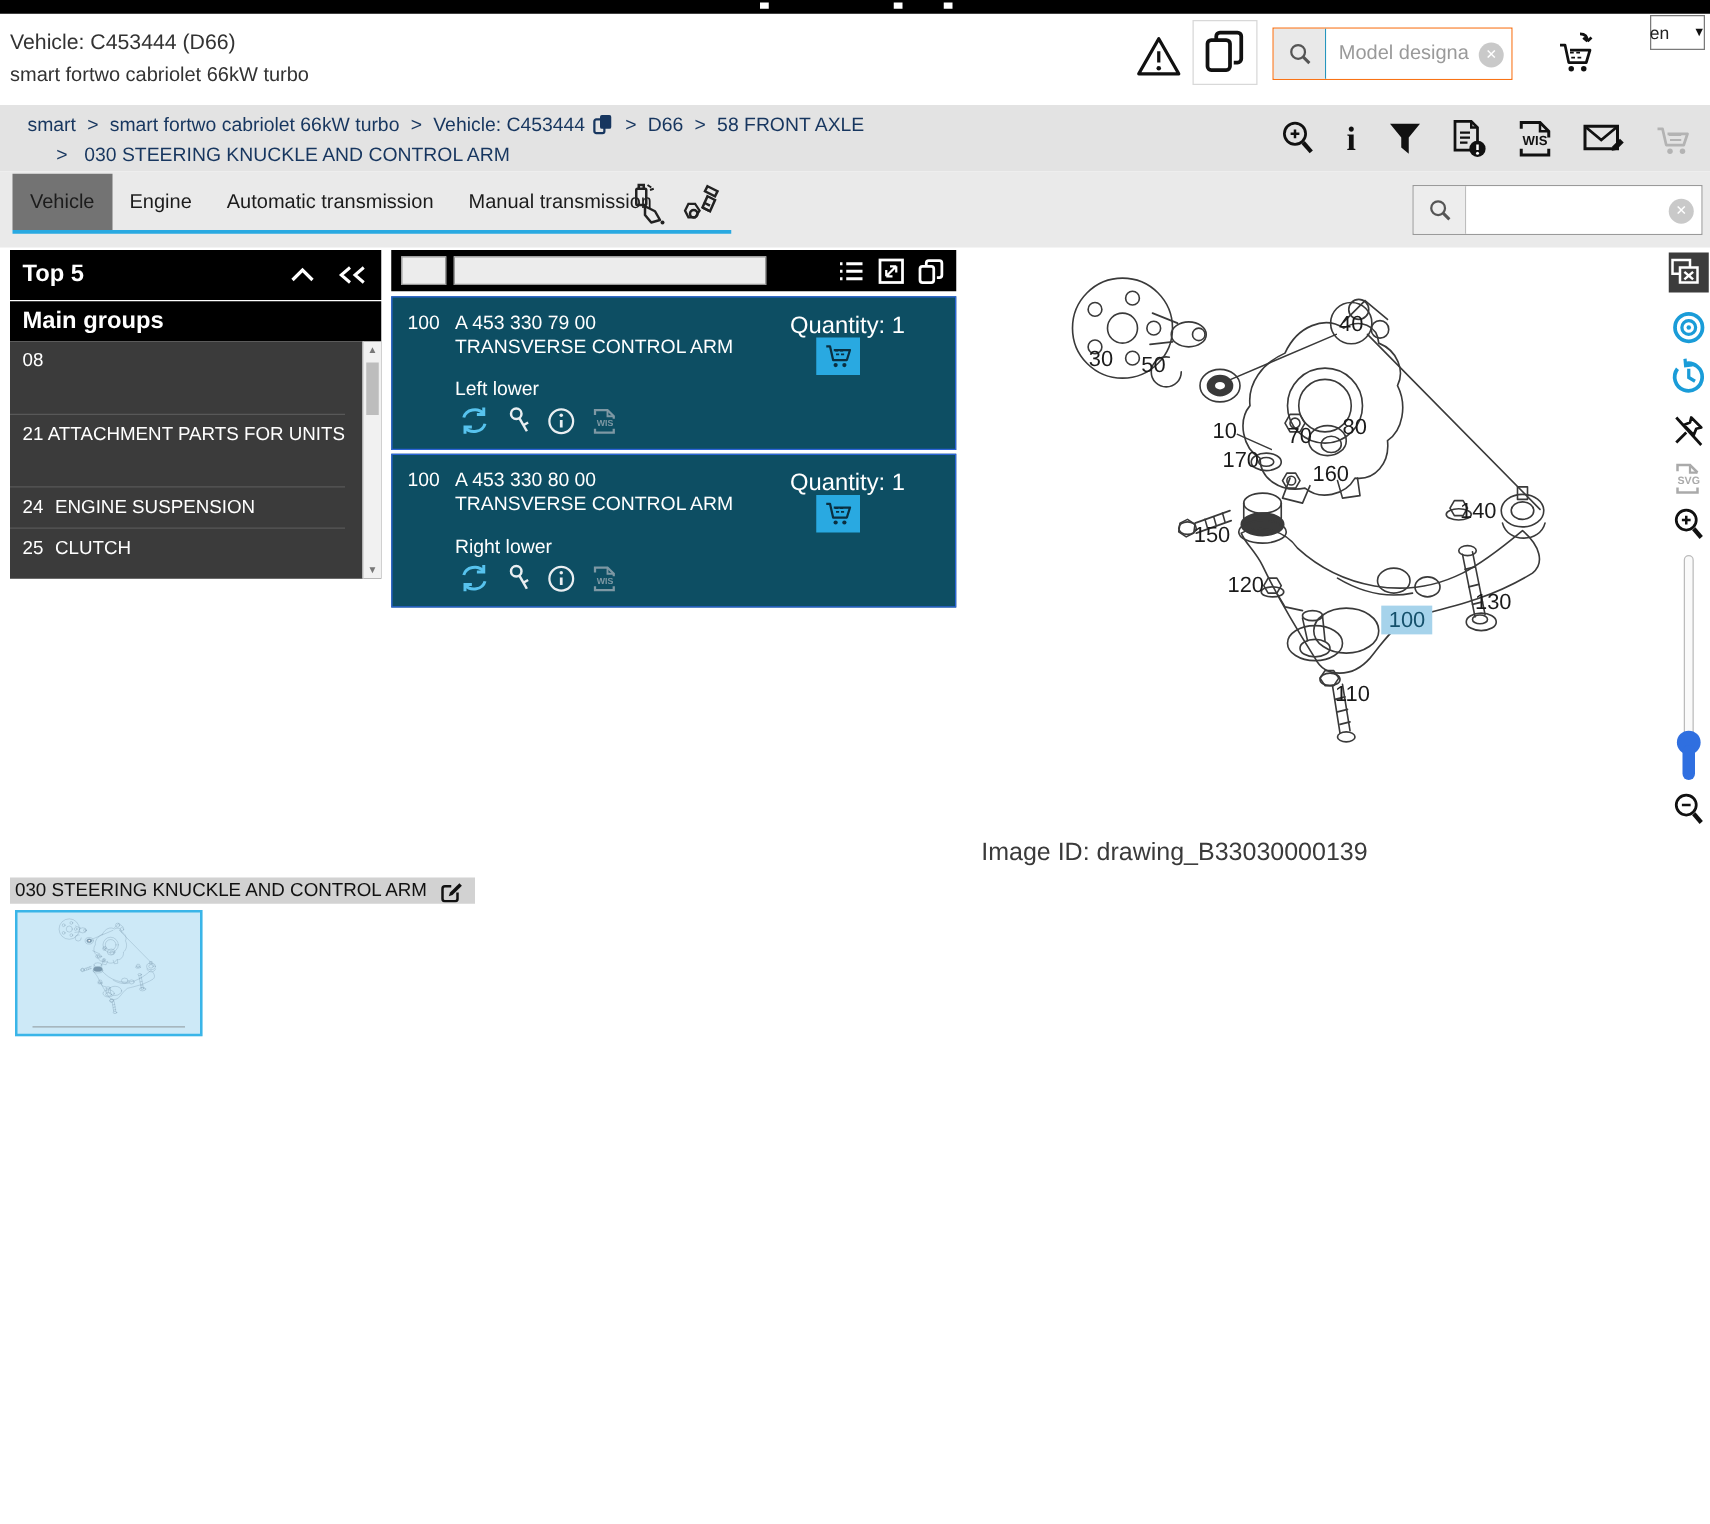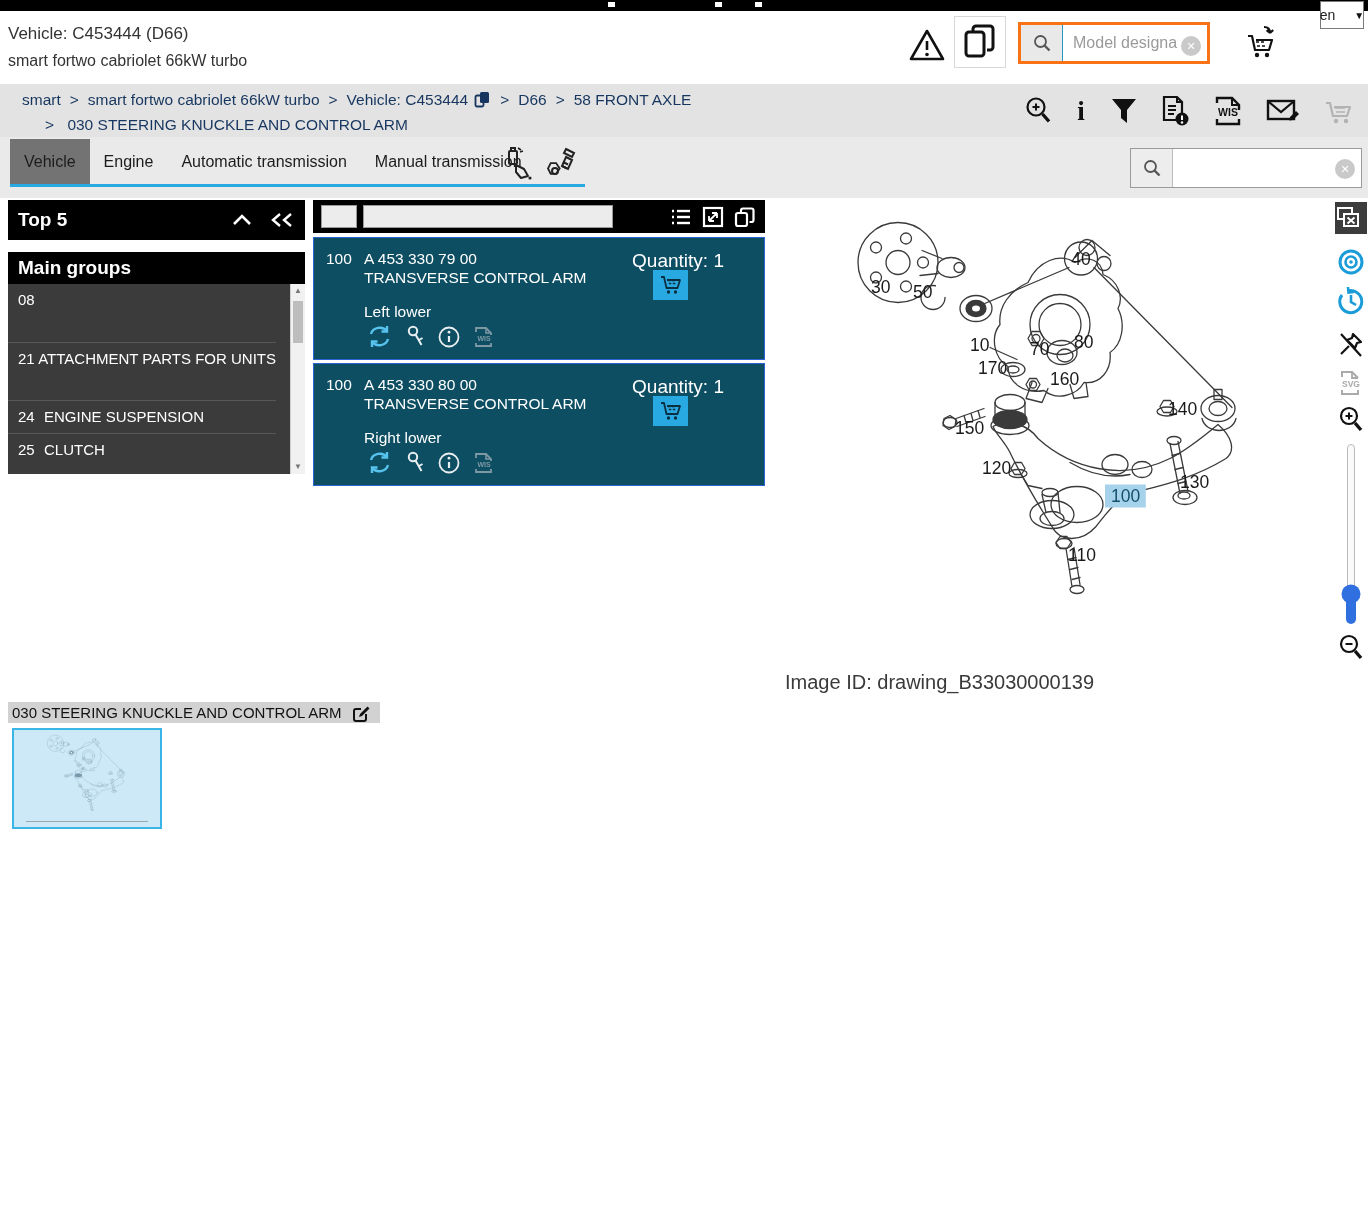--- a/index.html
+++ b/index.html
@@ -10,27 +10,27 @@
 
   
   .topbar{left:0;top:0;width:1368px;height:11px;background:#000}
   .topbar .speck{position:absolute;top:2px;width:7px;height:5px;background:#fff}
 
   
   .hdr-line1{left:8px;top:24px;font-size:17px;color:#333}
   .hdr-line2{left:8px;top:52px;font-size:16px;color:#333}
   .warn-icn{left:908px;top:28px}
   .copy-btn{left:954px;top:16px;width:52px;height:52px;background:#fff;border:1px solid #d8d8d8;display:flex;align-items:center;justify-content:center;cursor:pointer}
-  .hdr-search{left:1018px;top:22px;width:192px;height:42px;border:3px solid #f97316;display:flex;background:#fff}
+  .hdr-search{left:1018px;top:22px;width:192px;height:42px;border:1px solid #f97316;display:flex;background:#fff}
   .hdr-search .mag-cell{width:42px;height:100%;background:#e9e9e9;border-right:1px solid #2596be;display:flex;align-items:center;justify-content:center}
   .hdr-search input{flex:1;border:0;outline:none;font-size:16px;padding:0 24px 0 10px;color:#444;min-width:0}
   .hdr-search input::placeholder{color:#9a9a9a}
   .xcircle{position:absolute;right:6px;top:11px;width:20px;height:20px;border-radius:50%;background:#c9c9c9;color:#fff;font-size:11px;line-height:20px;text-align:center;cursor:pointer}
   .hdr-cart{left:1240px;top:22px;cursor:pointer}
-  .lang-box{left:1320px;top:1px;width:44px;height:28px;border:1px solid #7a7a7a;background:#fff;font-size:14px;display:flex;align-items:center;justify-content:center;gap:19px;cursor:pointer}
+  .lang-box{left:1320px;top:12px;width:44px;height:28px;border:1px solid #7a7a7a;background:#fff;font-size:14px;display:flex;align-items:center;justify-content:center;gap:19px;cursor:pointer}
   .lang-box .caret{font-size:10px;color:#111}
 
   
   .crumbbar{left:0;top:84px;width:1368px;height:53px;background:#e3e3e3}
   .bc-line{position:absolute;font-size:15.5px;color:#17365f;white-space:nowrap}
   .bc-line1{left:22px;top:7px}
   .bc-line2{left:36px;top:32px}
   .bc-sep{margin:0 9px;color:#17365f}
   .bc-link{cursor:pointer}
   .bc-copy{display:inline-block;vertical-align:-3px;margin-left:6px}
@@ -53,21 +53,21 @@
 
   
   .sidebar{left:8px;top:200px;width:297px}
   .panel-hdr{background:#000;color:#fff;font-weight:bold;font-size:19px;display:flex;align-items:center;padding:0 10px}
   .top5-hdr{height:40px}
   .top5-hdr .spacer{flex:1}
   .hdr-icn{cursor:pointer;margin-left:16px;display:flex}
   .top5-list{background:#3b3b3b}
   .t5-item{height:32px;line-height:32px;color:#fff;font-size:15px;padding-left:10px;border-top:1px solid #585858;cursor:pointer;white-space:nowrap;overflow:hidden}
   .t5-item:first-child{border-top:0}
-  .mg-hdr{height:32px;margin-top:12px}
+  .mg-hdr{height:32px;margin-top:1px}
   .groups-wrap{position:relative;background:#3b3b3b;height:190px;overflow:hidden}
   .groups-list{margin-right:29px}
   .group-item{color:#fff;font-size:15px;display:flex;cursor:pointer;border-top:1px solid #585858;padding-top:7px}
   .group-item:first-child{border-top:0}
   .group-item:nth-child(1),.group-item:nth-child(2){height:58px}
   .group-item:nth-child(3),.group-item:nth-child(4){height:33px}
   .g-code{width:36px;padding-left:10px}
   .g-label{white-space:nowrap}
   .v-scroll{position:absolute;right:0;top:0;bottom:0;width:15px;background:#f1f1f1;border-left:1px solid #cfcfcf}
   .v-scroll .arr{position:absolute;left:0;width:100%;height:14px;color:#777;font-size:8px;text-align:center;line-height:14px;cursor:pointer}

